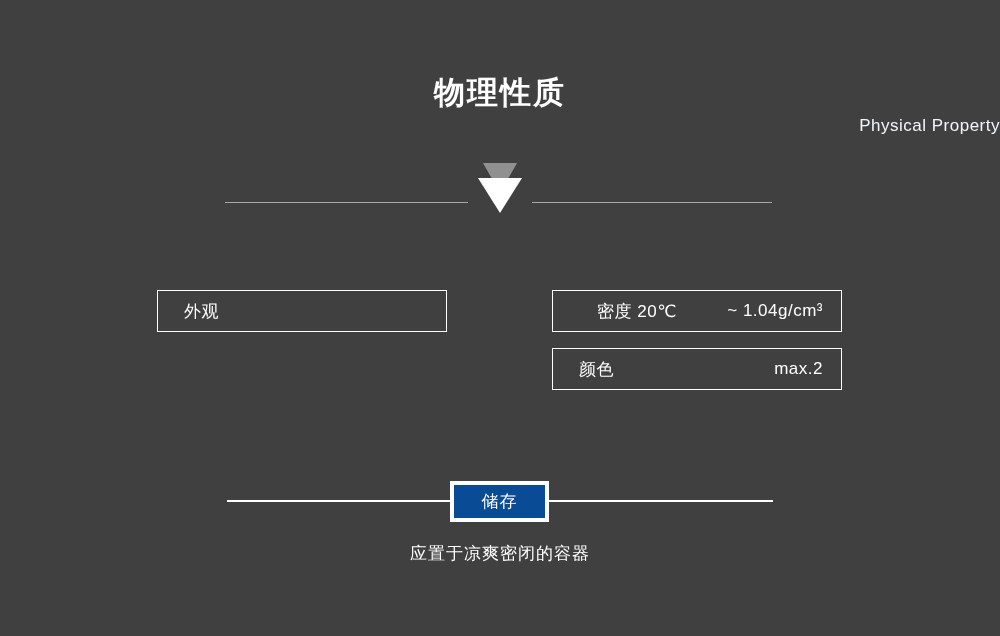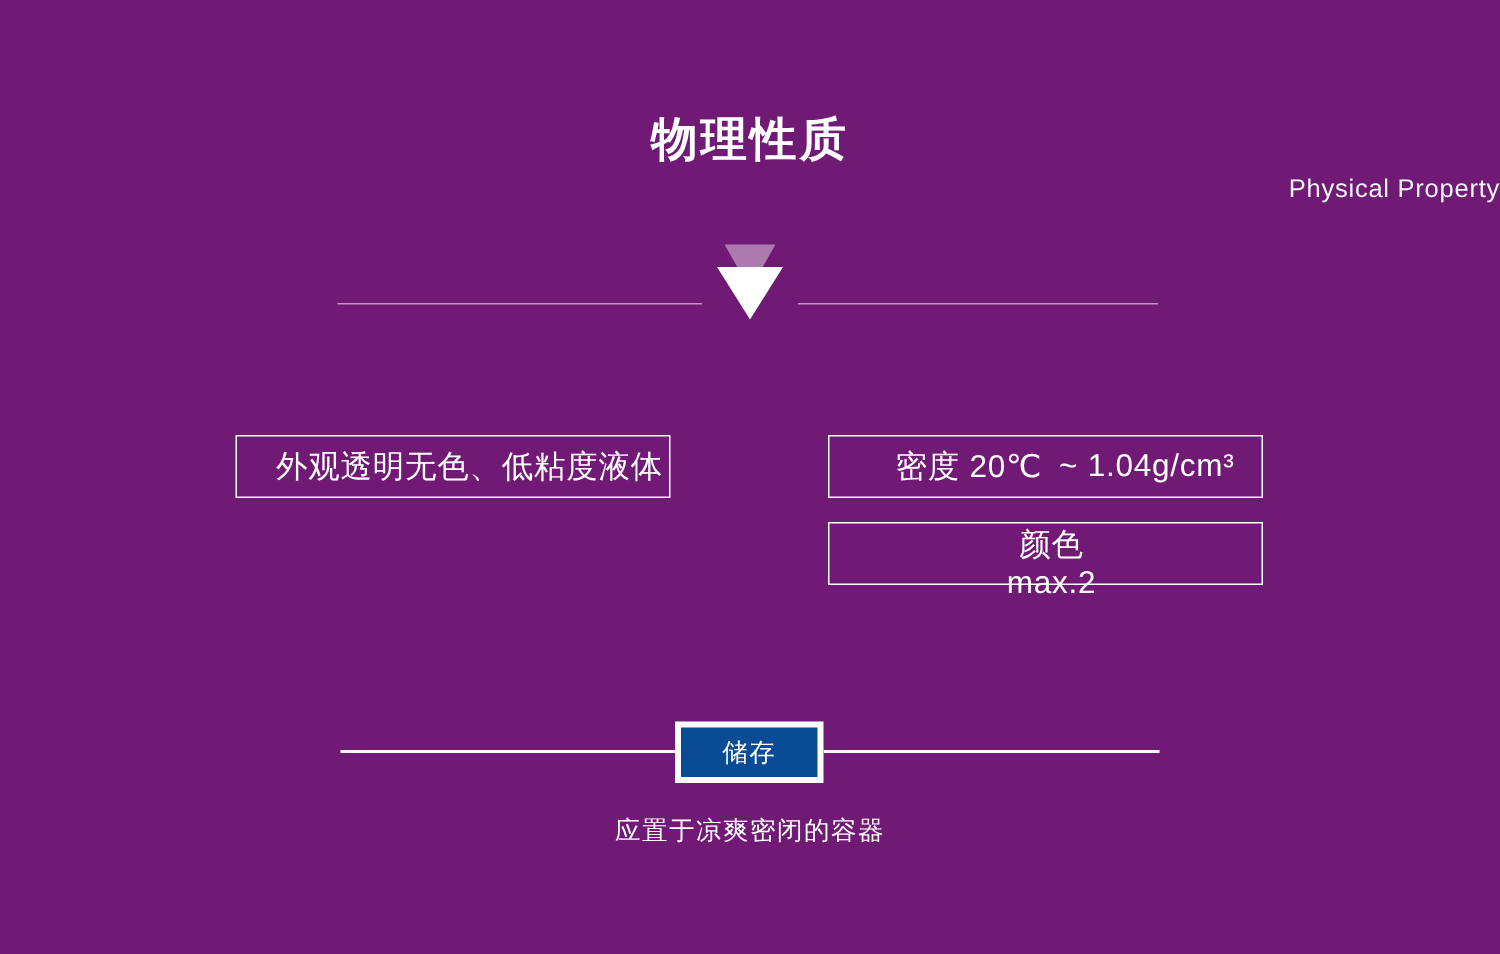--- a/index.html
+++ b/index.html
@@ -4,21 +4,21 @@
 <style>
   html, body { margin: 0; padding: 0; }
   body {
     font-family: "Liberation Sans", "DejaVu Sans", sans-serif;
     -webkit-font-smoothing: antialiased;
   }
   .canvas {
     position: relative;
     width: 1000px;
     height: 636px;
-    background: #701a75;
+    background: #404040;
     overflow: hidden;
   }
 
   
   .title {
     position: absolute;
     top: 72px;
     left: 0;
     width: 100%;
     text-align: center;
@@ -83,30 +83,30 @@
     position: absolute;
     width: 290px;
     height: 42px;
     box-sizing: border-box;
     border: 1.5px solid #ffffff;
     display: flex;
     align-items: center;
     justify-content: space-between;
     padding: 0 18px 0 26px;
     color: #ffffff;
-    font-size: 21px;
+    font-size: 17px;
     font-weight: 500;
     letter-spacing: 0.5px;
   }
   .prop-box .label { white-space: nowrap; }
   .prop-box .value { white-space: nowrap; }
   .pos-r1c1 { left: 157px; top: 290px; }
   .pos-r1c2 { left: 552px; top: 290px; padding-left: 44px; }
   .pos-r2c1 { left: 157px; top: 348px; }
-  .pos-r2c2 { left: 552px; top: 348px; flex-direction: column; }
+  .pos-r2c2 { left: 552px; top: 348px; }
 
   
   .store-line {
     position: absolute;
     height: 2px;
     background: #ffffff;
     top: 500px;
   }
   .store-line.left  { left: 227px; width: 223px; }
   .store-line.right { left: 549px; width: 224px; }
@@ -152,21 +152,20 @@
 
   <div class="div-line left"></div>
   <div class="div-line right"></div>
   <div class="chevron">
     <div class="tri tri-white"></div>
     <div class="tri tri-light"></div>
   </div>
 
   <div class="prop-box pos-r1c1">
     <span class="label">外观</span>
-    <span class="value">透明无色、低粘度液体</span>
   </div>
   <div class="prop-box pos-r1c2">
     <span class="label">密度 20℃</span>
     <span class="value">~ 1.04g/cm³</span>
   </div>
   <div class="prop-box pos-r2c2">
     <span class="label">颜色</span>
     <span class="value">max.2</span>
   </div>
 

